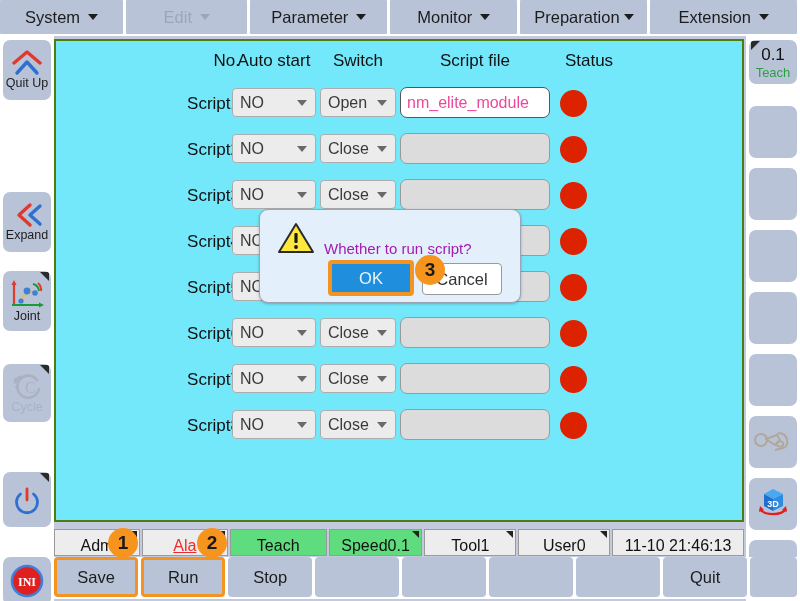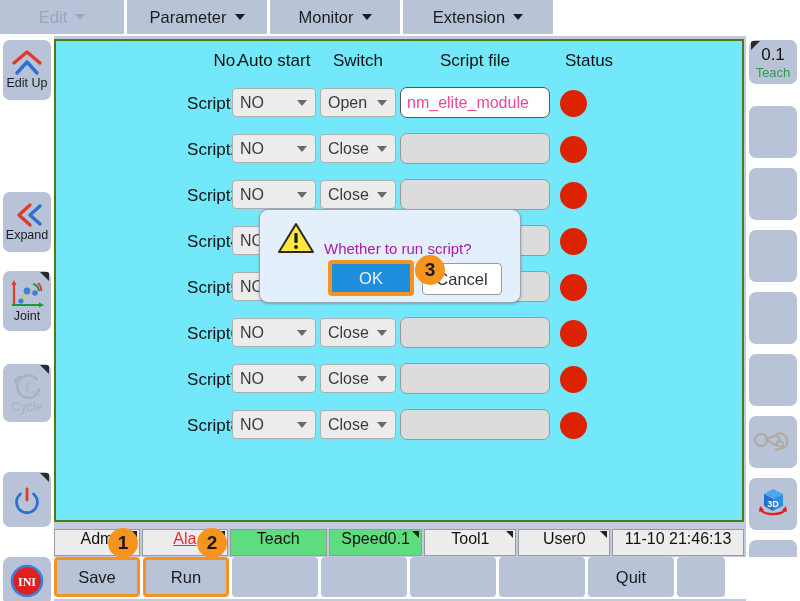--- a/index.html
+++ b/index.html
@@ -97,21 +97,21 @@
     position:absolute;left:162px;top:53px;width:80px;height:32px;
     background:#ffffff;border:1px solid #9a9a9a;border-radius:4px;box-sizing:border-box;
     color:#333;font-size:16.5px;display:flex;align-items:center;justify-content:center;cursor:pointer;
   }
 
   
   .statusbar{position:absolute;left:54px;top:529px;width:692px;height:27px;display:flex;}
   .sb-cell{
     position:relative;height:27px;background:#ededed;border:1px solid #9a9a9a;
     box-sizing:border-box;margin-right:2px;
-    display:flex;align-items:flex-start;justify-content:center;
+    display:flex;align-items:flex-end;justify-content:center;
     font-size:16px;color:#111;cursor:pointer;
   }
   .sb-cell.green{background:#5fdd7e;}
   .sb-cell.red-text{color:#ee2b2b;text-decoration:underline;}
   .sb-cell .tri{position:absolute;right:2px;top:1px;width:0;height:0;
     border-left:7px solid transparent;border-top:7px solid #222;}
 
   
   .toolbar{position:absolute;left:54px;top:557px;width:746px;height:42px;display:flex;background:#ffffff;}
   .tb-btn{
@@ -128,46 +128,54 @@
     display:flex;align-items:center;justify-content:center;
     font-family:"Liberation Sans", sans-serif;z-index:60;
   }
 </style>
 </head>
 <body>
 
 <div id="app">
 
   <div class="menubar" id="menubar">
+      <div class="menu-btn" style="width: 106px;">
+        <span>System</span>
+        <span class="caret"></span>
+      </div>
       <div class="menu-btn disabled" style="width: 104px;">
         <span>Edit</span>
         <span class="caret"></span>
       </div>
       <div class="menu-btn" style="width: 120px;">
         <span>Parameter</span>
         <span class="caret"></span>
       </div>
       <div class="menu-btn" style="width: 110px;">
         <span>Monitor</span>
         <span class="caret"></span>
+      </div>
+      <div class="menu-btn" style="width: 110px;">
+        <span>Preparation</span>
+        <span class="caret tight"></span>
       </div>
       <div class="menu-btn" style="width: 130px;">
         <span>Extension</span>
         <span class="caret"></span>
       </div>
     </div>
 
   <div class="sidebar-left">
 
     <div class="side-btn" style="top:4px;height:60px;">
       <svg width="34" height="26" viewBox="0 0 34 26">
         <polyline points="4,13 17,2 30,13" fill="none" stroke="#e03a2f" stroke-width="3.4" stroke-linecap="round" stroke-linejoin="round"></polyline>
         <polyline points="7,23 17,12 27,23" fill="none" stroke="#2f6fd0" stroke-width="3.4" stroke-linecap="round" stroke-linejoin="round"></polyline>
       </svg>
-      <span class="slabel">Edit Up</span>
+      <span class="slabel">Quit Up</span>
     </div>
 
     <div class="side-btn" style="top:140px;height:60px;margin-top:16px;">
       <svg width="34" height="26" viewBox="0 0 34 26">
         <polyline points="20,3 9,13 20,23" fill="none" stroke="#e03a2f" stroke-width="3.4" stroke-linecap="round" stroke-linejoin="round"></polyline>
         <polyline points="30,4 20,13 30,22" fill="none" stroke="#2f6fd0" stroke-width="3.4" stroke-linecap="round" stroke-linejoin="round"></polyline>
       </svg>
       <span class="slabel">Expand</span>
     </div>
 
@@ -422,20 +430,23 @@
     </div>
 
   <div class="toolbar" id="toolbar">
       <div class="tb-btn hl" style="width: 86px;">
         <span>Save</span>
       </div>
       <div class="tb-btn hl" style="width: 86px;">
         <span>Run</span>
       </div>
       <div class="tb-btn" style="width: 86px;">
+        <span>Stop</span>
+      </div>
+      <div class="tb-btn" style="width: 86px;">
         <span></span>
       </div>
       <div class="tb-btn" style="width: 86px;">
         <span></span>
       </div>
       <div class="tb-btn" style="width: 86px;">
         <span></span>
       </div>
       <div class="tb-btn" style="width: 86px;">
         <span></span>

